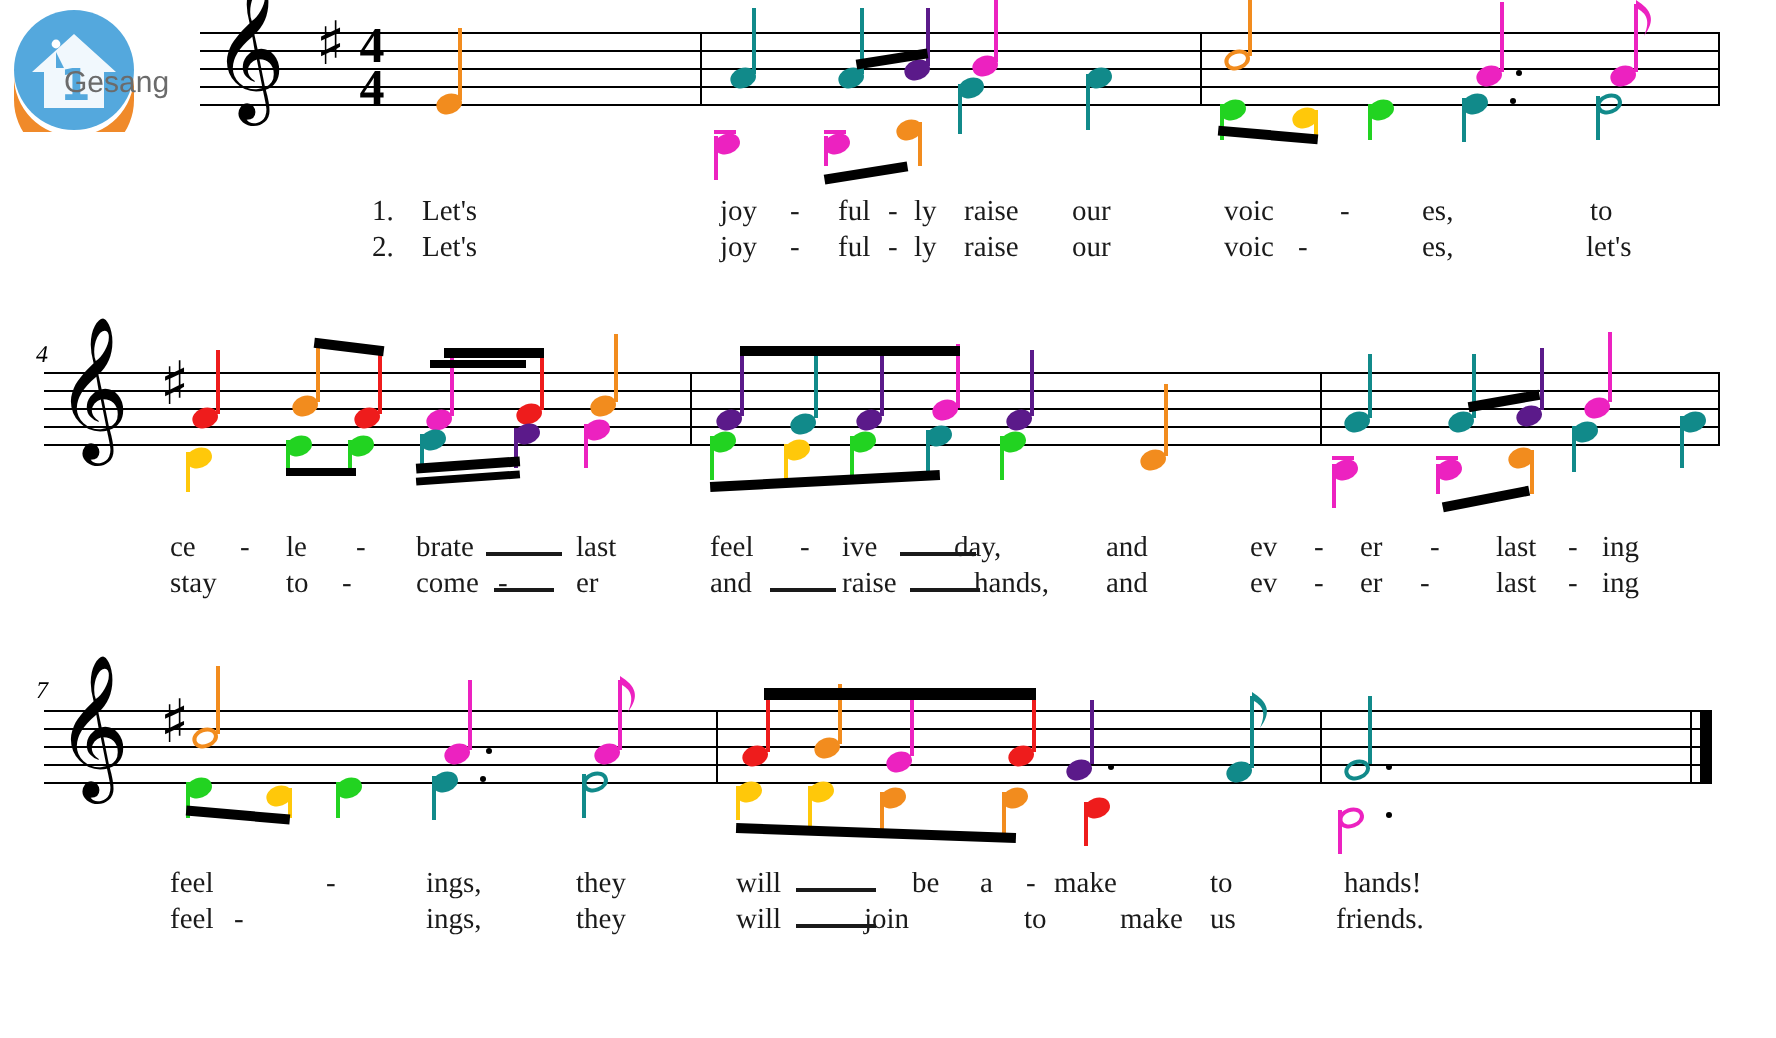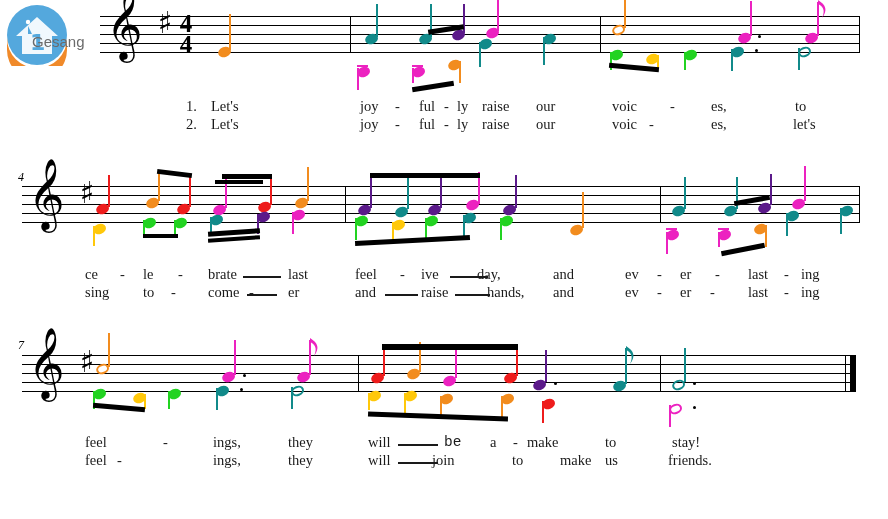--- a/index.html
+++ b/index.html
@@ -464,21 +464,21 @@
     <span class="lyric" style="left: 553px; top: 0px;">and</span>
     <span class="lyric" style="left: 625px; top: 0px;">ev</span>
     <span class="hyph" style="left: 657px; top: 0px;">-</span>
     <span class="lyric" style="left: 680px; top: 0px;">er</span>
     <span class="hyph" style="left: 715px; top: 0px;">-</span>
     <span class="lyric" style="left: 748px; top: 0px;">last</span>
     <span class="hyph" style="left: 784px; top: 0px;">-</span>
     <span class="lyric" style="left: 801px; top: 0px;">ing</span>
   </div>
 <div class="lyricline" id="ly-s2-v2" style="top:284px;">
-    <span class="lyric" style="left: 85px; top: 0px;">sing</span>
+    <span class="lyric" style="left: 85px; top: 0px;">stay</span>
     <span class="lyric" style="left: 143px; top: 0px;">to</span>
     <span class="hyph" style="left: 171px; top: 0px;">-</span>
     <span class="lyric" style="left: 208px; top: 0px;">come</span>
     <span class="hyph" style="left: 249px; top: 0px;">-</span>
     <span class="lyric" style="left: 288px; top: 0px;">er</span>
     <span class="lyric" style="left: 355px; top: 0px;">and</span>
     <span class="lyric" style="left: 421px; top: 0px;">raise</span>
     <span class="lyric" style="left: 487px; top: 0px;">hands,</span>
     <span class="lyric" style="left: 553px; top: 0px;">and</span>
     <span class="lyric" style="left: 625px; top: 0px;">ev</span>
@@ -616,26 +616,26 @@
     <div class="dot" style="left:21px;top:70px;"></div>
   </div>
 </div>
 
 <div class="lyricline" id="ly-s3-v1" style="top:434px;">
     <span class="lyric" style="left: 85px; top: 0px;">feel</span>
     <span class="hyph" style="left: 163px; top: 0px;">-</span>
     <span class="lyric" style="left: 213px; top: 0px;">ings,</span>
     <span class="lyric" style="left: 288px; top: 0px;">they</span>
     <span class="lyric" style="left: 368px; top: 0px;">will</span>
-    <span class="lyric" style="left: 444px; top: 0px; font-family: Liberation Mono, monospace;">be</span>
+    <span class="lyric" style="left: 456px; top: 0px;">be</span>
     <span class="lyric" style="left: 490px; top: 0px;">a</span>
     <span class="hyph" style="left: 513px; top: 0px;">-</span>
     <span class="lyric" style="left: 527px; top: 0px;">make</span>
     <span class="lyric" style="left: 605px; top: 0px;">to</span>
-    <span class="lyric" style="left: 672px; top: 0px;">stay!</span>
+    <span class="lyric" style="left: 672px; top: 0px;">hands!</span>
   </div>
 <div class="lyricline" id="ly-s3-v2" style="top:452px;">
     <span class="lyric" style="left: 85px; top: 0px;">feel</span>
     <span class="hyph" style="left: 117px; top: 0px;">-</span>
     <span class="lyric" style="left: 213px; top: 0px;">ings,</span>
     <span class="lyric" style="left: 288px; top: 0px;">they</span>
     <span class="lyric" style="left: 368px; top: 0px;">will</span>
     <span class="lyric" style="left: 432px; top: 0px;">join</span>
     <span class="lyric" style="left: 512px; top: 0px;">to</span>
     <span class="lyric" style="left: 560px; top: 0px;">make</span>

